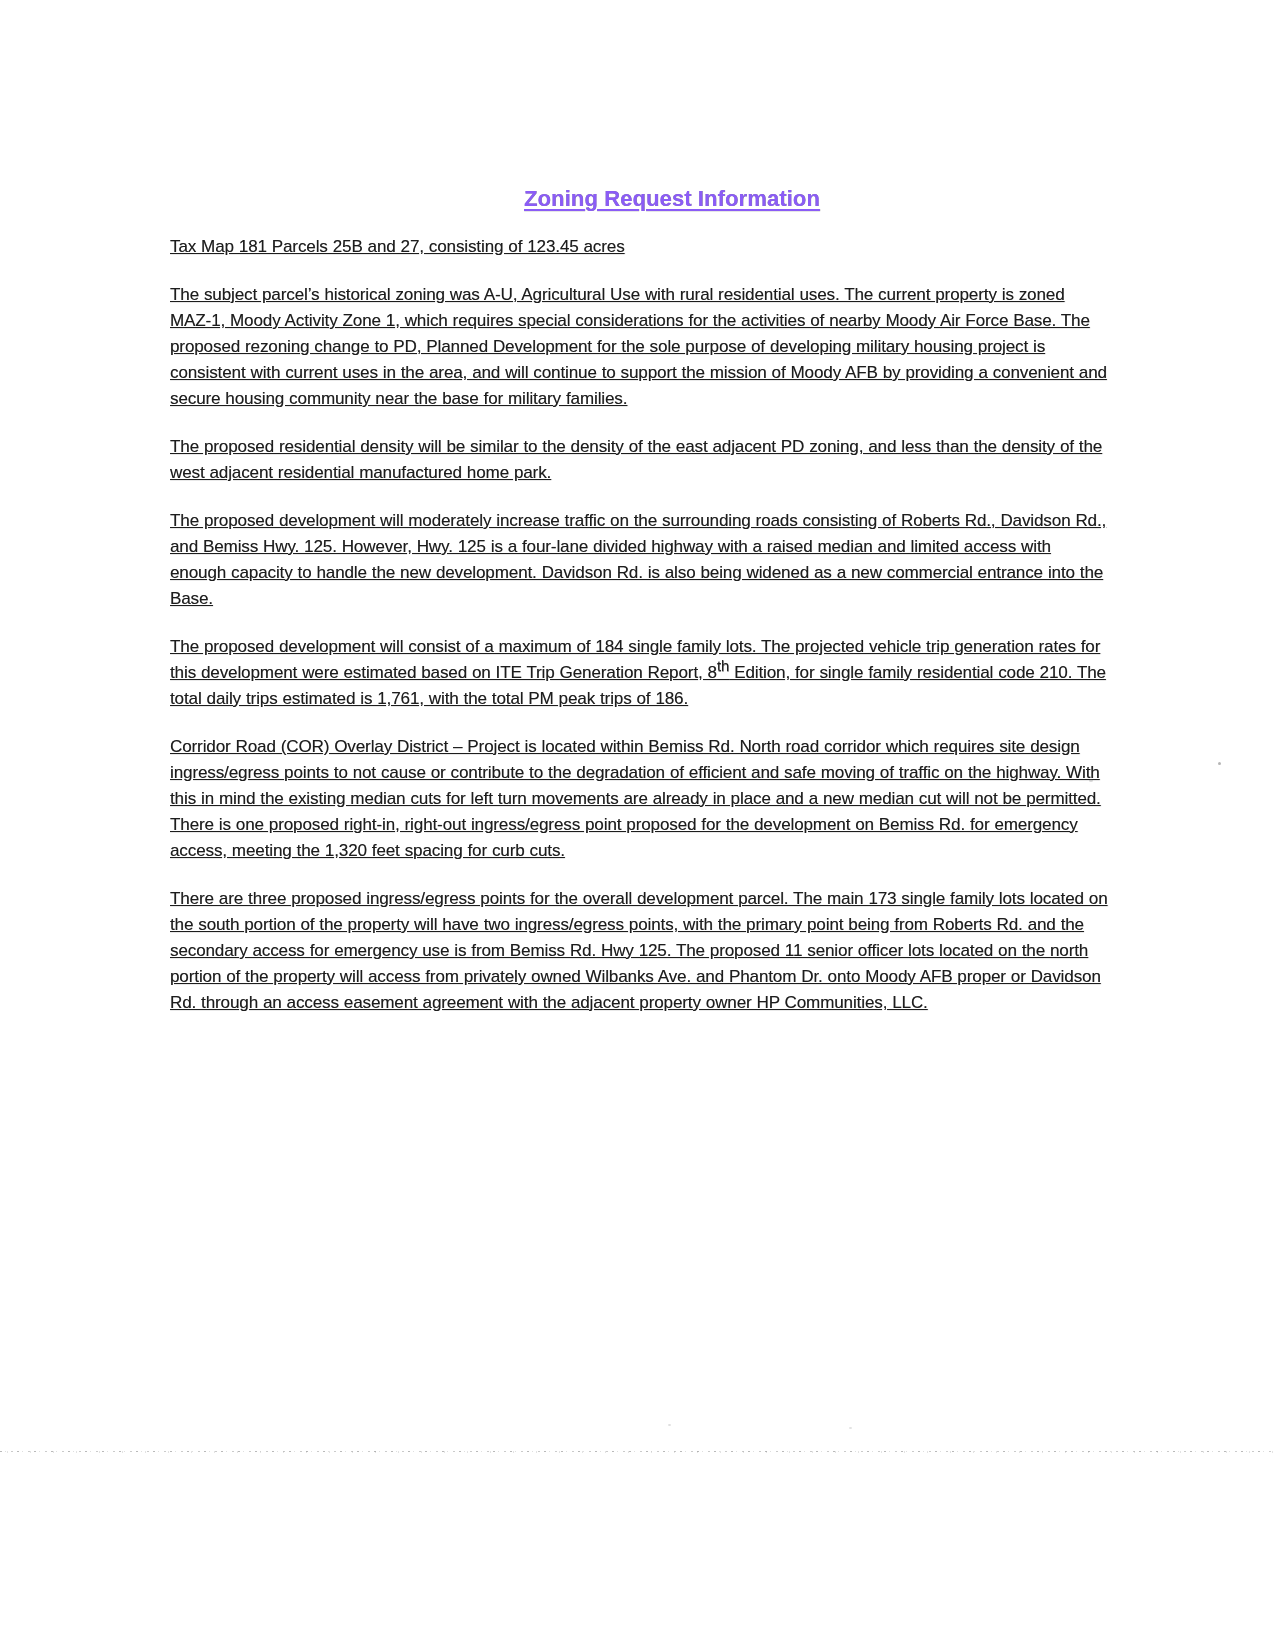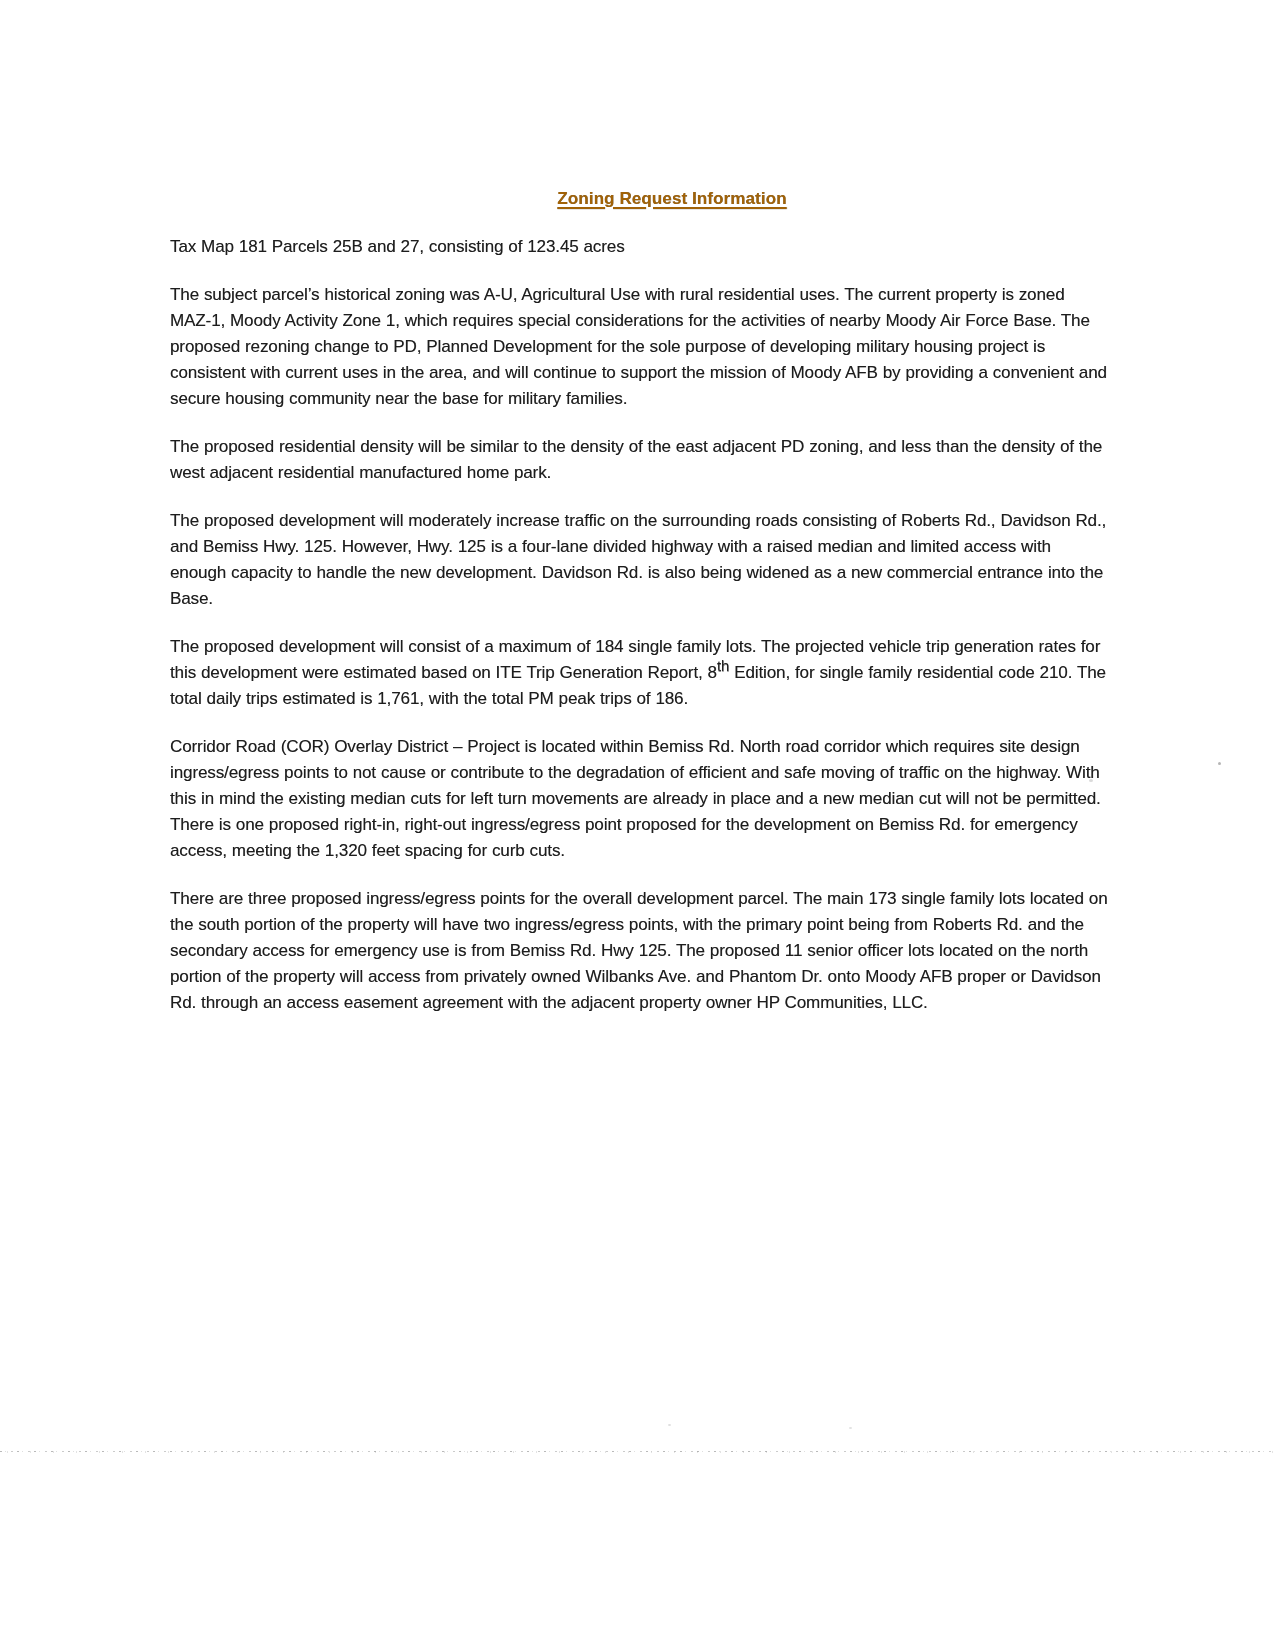--- a/index.html
+++ b/index.html
@@ -15,42 +15,43 @@
   .page {
     position: relative;
     width: 1275px;
     height: 1650px;
     background: #ffffff;
     padding: 186px 101px 0 170px;
     color: #1d1d1d;
   }
 
   .doc-title {
-    font-size: 17px;
+    font-size: 22px;
     font-weight: bold;
     line-height: 26px;
     text-align: center;
     text-decoration: underline;
     text-decoration-thickness: 2px;
     text-underline-offset: 3px;
     margin-bottom: 22px;
-    color: #a16207;
+    color: #8b5cf6;
     text-shadow: 0.2px 0.2px 0.4px rgba(25,25,25,0.55);
     letter-spacing: 0.1px;
   }
 
   .para {
     font-size: 17px;
     line-height: 26px;
     max-width: 940px;
     margin-bottom: 22px;
     color: #1d1d1d;
     text-shadow: 0.2px 0.2px 0.35px rgba(30,30,30,0.5);
     letter-spacing: -0.1px;
     word-spacing: 0.3px;
+    text-decoration: underline;
   }
 
   .para sup {
     font-size: 15px;
     line-height: 0;
     vertical-align: super;
   }
 
   
   .scan-line {

